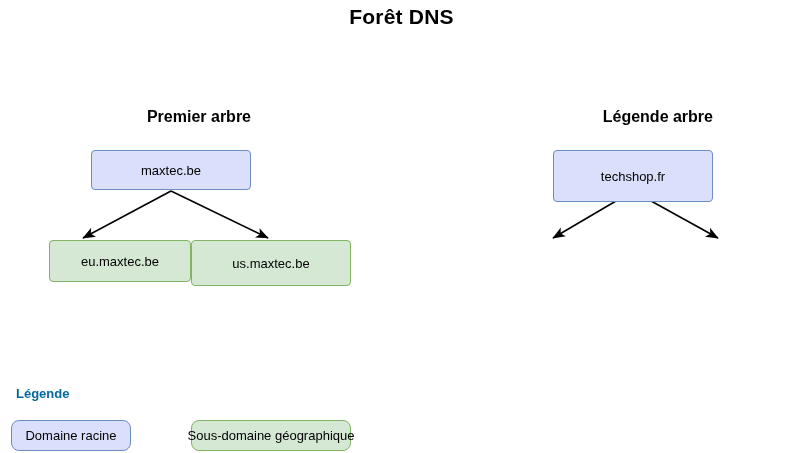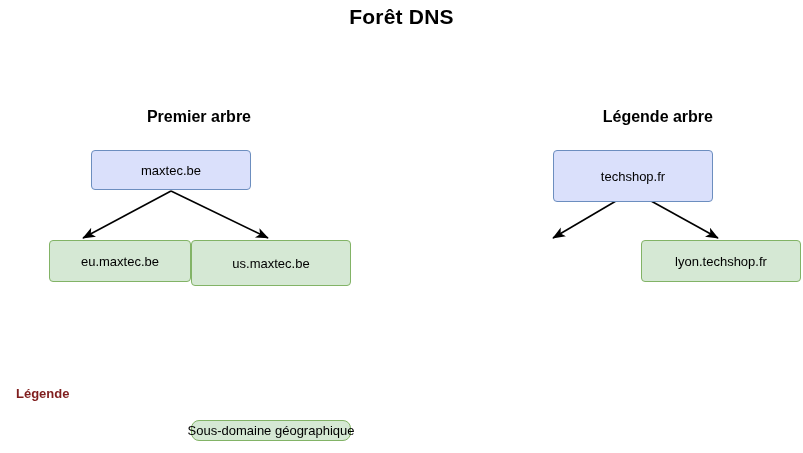--- a/index.html
+++ b/index.html
@@ -73,21 +73,21 @@
     height: 453px;
     pointer-events: none;
   }
 
   .legend-title {
     position: absolute;
     left: 16px;
     top: 386px;
     font-size: 13px;
     font-weight: bold;
-    color: #7f1d1d;
+    color: #0369a1;
   }
   .legend-chip {
     position: absolute;
     box-sizing: border-box;
     border-radius: 8px;
     display: flex;
     align-items: center;
     justify-content: center;
     font-size: 13px;
     color: #000000;
@@ -96,21 +96,21 @@
   }
   .legend-chip.blue {
     background: #dae0fb;
     border: 1px solid #6c8ebf;
   }
   .legend-chip.green {
     background: #d5e8d4;
     border: 1px solid #82b366;
   }
   #legend-root { left: 11px;  top: 420px; width: 120px; height: 31px; }
-  #legend-sub  { left: 191px; top: 420px; width: 160px; height: 21px; }
+  #legend-sub  { left: 191px; top: 420px; width: 160px; height: 31px; }
 </style>
 </head>
 <body>
 
 <div id="canvas">
 
   <div class="page-title">Forêt DNS</div>
 
   <svg id="edges" viewBox="0 0 803 453" xmlns="http://www.w3.org/2000/svg">
     <defs>
@@ -130,20 +130,20 @@
 
   <div class="node root" id="node-maxtec">maxtec.be</div>
 
   <div class="node child" id="node-eu">eu.maxtec.be</div>
 
   <div class="node child" id="node-us">us.maxtec.be</div>
 
   <div class="node root" id="node-techshop">techshop.fr</div>
 
 
-  <div class="node child" id="node-lyon">lyon.techshop.fr</div>
 
   <div class="legend-title">Légende</div>
 
+  <div class="legend-chip blue" id="legend-root">Domaine racine</div>
 
   <div class="legend-chip green" id="legend-sub">Sous-domaine géographique</div>
 
 </div>
 
 </body></html>

